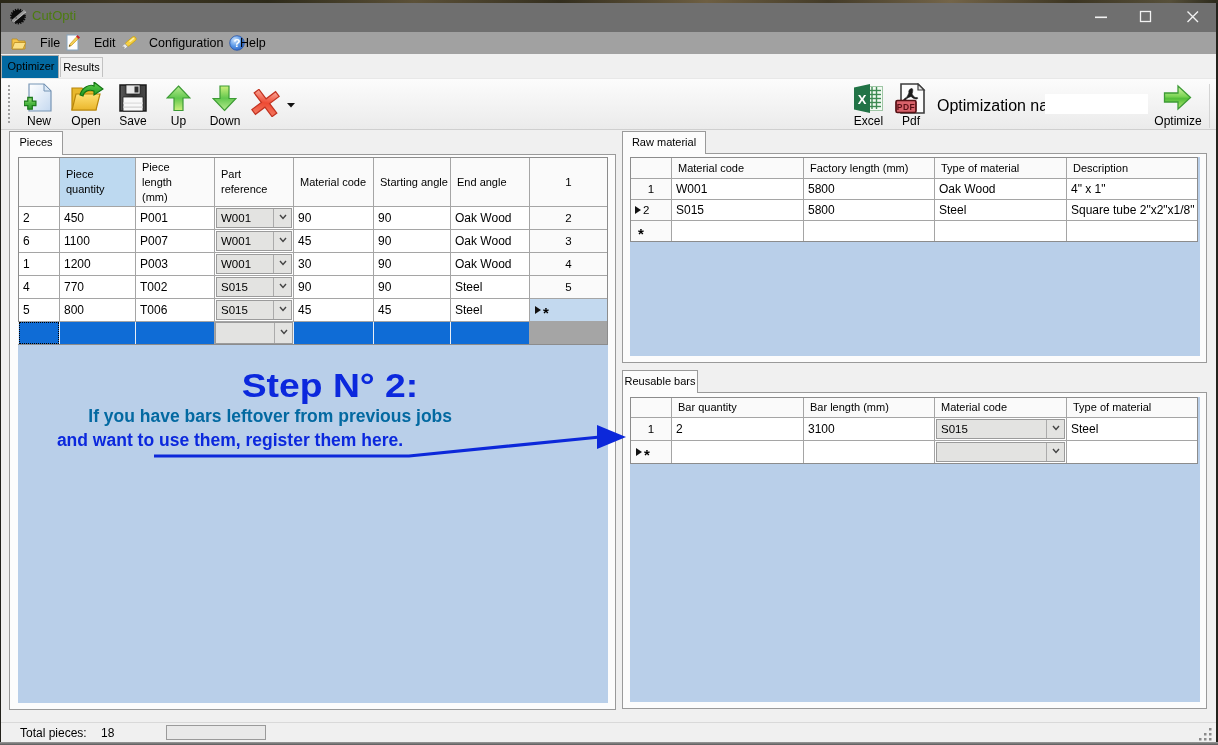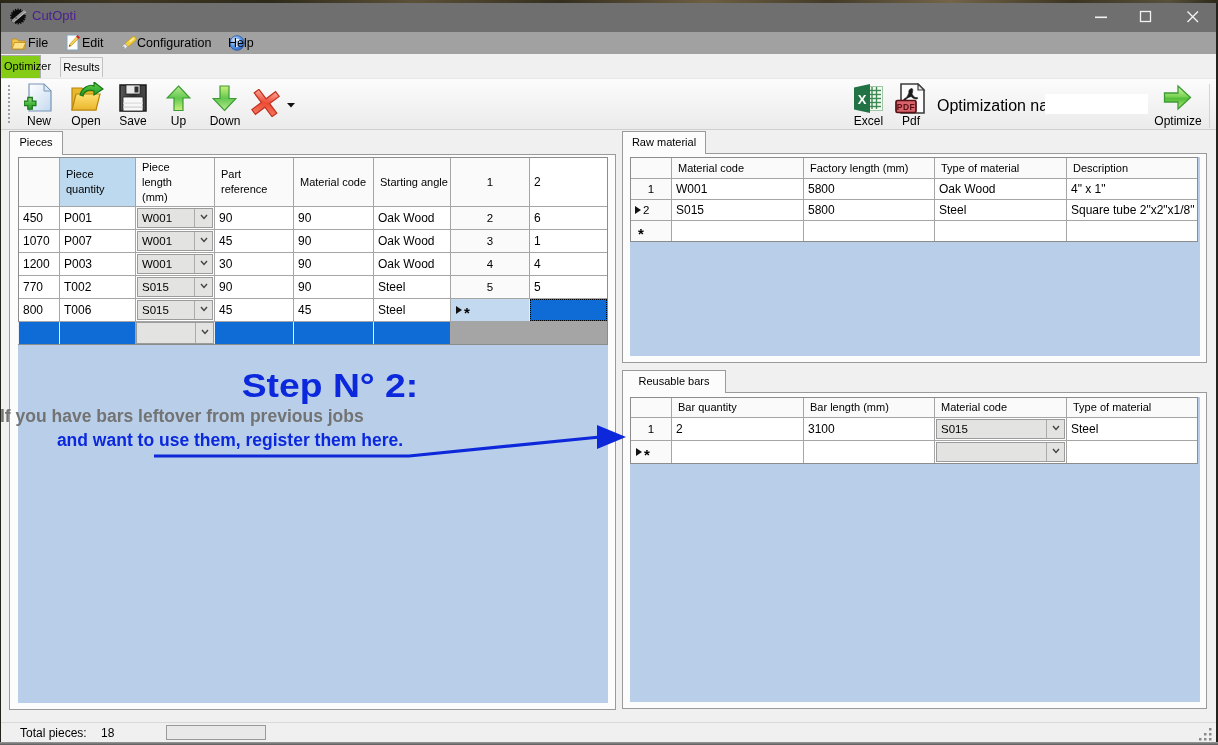--- a/index.html
+++ b/index.html
@@ -6,25 +6,25 @@
   body{width:1218px;height:745px;position:relative;overflow:hidden;
        font-family:"Liberation Sans",sans-serif;background:#f0f0f0;}
   .abs{position:absolute;}
   
   #deskstrip{left:0;top:0;width:1218px;height:3px;
     background:linear-gradient(90deg,#2a2718 0%,#403824 10%,#2d2a1a 22%,#5c5138 34%,#332e1e 46%,#6e5f42 58%,#433b28 68%,#746549 78%,#3c3522 88%,#57503a 96%,#2b291b 100%);}
   #wleft{left:0;top:3px;width:1px;height:739px;background:#23221c;}
   #wright{left:1216px;top:3px;width:2px;height:739px;background:#23221c;}
   #wbottom{left:0;top:742px;width:1218px;height:3px;background:linear-gradient(#9a9a9a,#5a5a5a);}
   #titlebar{left:1px;top:3px;width:1215px;height:29px;background:#6f6f6f;}
-  #title{left:32px;top:8px;color:#4c1d95;font-size:13px;}
+  #title{left:32px;top:8px;color:#4d7c0f;font-size:13px;}
   #menubar{left:1px;top:32px;width:1215px;height:22px;background:#a1a1a1;}
-  .mtxt{top:36px;font-size:12.5px;color:#000;}
-  
-  #tabOpt{left:1px;top:55px;width:40px;height:23px;background:#84cc16;
+  .mtxt{top:36px;font-size:12.5px;color:#000;margin-left:12px;}
+  
+  #tabOpt{left:1px;top:55px;width:58px;height:23px;background:#0369a1;
     border:1px solid #adadad;border-bottom:none;box-sizing:border-box;
     font-size:11px;text-align:center;line-height:21px;text-indent:2px;}
   #tabRes{left:60px;top:57px;width:43px;height:20px;background:#f2f2f2;
     border:1px solid #c2c2c2;border-bottom:none;box-sizing:border-box;
     font-size:11px;text-align:center;line-height:19px;}
   
   #toolbar{left:1px;top:78px;width:1215px;height:52px;box-sizing:border-box;
     background:linear-gradient(#fcfcfc,#ebebeb);
     border-top:1px solid #e8e8e8;border-bottom:1px solid #cfcfcf;}
   #grip{left:8px;top:85px;width:2px;height:40px;
@@ -45,21 +45,21 @@
       align-items:center;padding-left:4px;white-space:nowrap;overflow:hidden;}
   .sel{background:#0f6cd6;box-shadow:-1px 0 0 0 #e9eef5;}
   .combo{position:relative;background:#e3e3e1;border:1px solid #9b9b9b;
      box-sizing:border-box;font-size:11.5px;display:flex;align-items:center;
      padding-left:4px;}
   .cbtn{position:absolute;right:0;top:0;bottom:0;width:17px;border-left:1px solid #ababab;}
   .chev{position:absolute;right:4px;top:50%;margin-top:-4px;width:8px;height:6px;}
   
   #step1{left:160px;top:369px;width:340px;text-align:center;color:#0b28dd;
      font-size:33px;font-weight:bold;transform:scaleX(1.13);line-height:1;}
-  #step2{left:0px;top:406px;width:452px;text-align:left;color:#737373;
+  #step2{left:0px;top:406px;width:452px;text-align:right;color:#0369a1;
      font-size:17.5px;font-weight:bold;}
   #step3{left:0px;top:430px;width:460px;text-align:center;color:#0b28dd;
      font-size:17.5px;font-weight:bold;}
   
   #status{left:1px;top:722px;width:1215px;height:20px;background:#f0f0f0;
     border-top:1px solid #d9d9d9;box-sizing:border-box;}
   #progress{left:166px;top:725px;width:100px;height:15px;background:#e9e9e9;
     border:1px solid #9a9a9a;box-sizing:border-box;}
 </style>
 </head>
@@ -258,37 +258,38 @@
 <div class="abs gridbg" style="left:18px;top:157px;width:590px;height:546px;"></div>
 <div class="abs dgrid" style="left:18px;top:157px;
      grid-template-columns:40px 75px 78px 78px 79px 76px 78px 77px;
      grid-template-rows:48px 22px 22px 22px 22px 22px 22px;">
   <div class="hc"></div>
   <div class="hc" style="background:#bdd9f0;">Piece<br>quantity</div>
   <div class="hc">Piece<br>length<br>(mm)</div>
   <div class="hc">Part<br>reference</div>
   <div class="hc">Material code</div>
   <div class="hc">Starting angle</div>
+  <div class="hc">End angle</div>
 
   <div class="rh">1</div>
     <div class="dc">2</div>
     <div class="dc">450</div>
     <div class="dc">P001</div>
   <div class="dc" style="padding:1px;">
       <div class="combo" style="width:100%;height:100%;">W001<span class="cbtn"></span><svg class="chev" viewBox="0 0 8 6">
           <path d="M1 1 L4 4.5 L7 1" fill="none" stroke="#444" stroke-width="1.4"></path>
         </svg></div>
     </div>
   <div class="dc">90</div>
     <div class="dc">90</div>
     <div class="dc">Oak Wood</div>
 
   <div class="rh">2</div>
     <div class="dc">6</div>
-    <div class="dc">1070</div>
+    <div class="dc">1100</div>
     <div class="dc">P007</div>
   <div class="dc" style="padding:1px;">
       <div class="combo" style="width:100%;height:100%;">W001<span class="cbtn"></span><svg class="chev" viewBox="0 0 8 6">
           <path d="M1 1 L4 4.5 L7 1" fill="none" stroke="#444" stroke-width="1.4"></path>
         </svg></div>
     </div>
   <div class="dc">45</div>
     <div class="dc">90</div>
     <div class="dc">Oak Wood</div>
 
@@ -381,21 +382,21 @@
   <div class="rh" style="justify-content:flex-start;padding-left:7px;">
     <span style="font-size:15px;font-weight:bold;line-height:6px;position:relative;top:3px;">*</span>
     </div>
   <div class="dc"></div>
     <div class="dc"></div>
     <div class="dc"></div>
     <div class="dc"></div>
 </div>
 
 <div class="abs pane" style="left:622px;top:392px;width:585px;height:317px;"></div>
-<div class="abs ptab" style="left:622px;top:370px;width:104px;height:23px;">Reusable bars</div>
+<div class="abs ptab" style="left:622px;top:370px;width:76px;height:23px;">Reusable bars</div>
 <div class="abs gridbg" style="left:630px;top:397px;width:570px;height:305px;"></div>
 <div class="abs dgrid" style="left:630px;top:397px;
      grid-template-columns:40px 131px 130px 131px 130px;
      grid-template-rows:19px 22px 22px;">
   <div class="hc"></div>
   <div class="hc">Bar quantity</div>
   <div class="hc">Bar length (mm)</div>
   <div class="hc">Material code</div>
   <div class="hc">Type of material</div>
 

